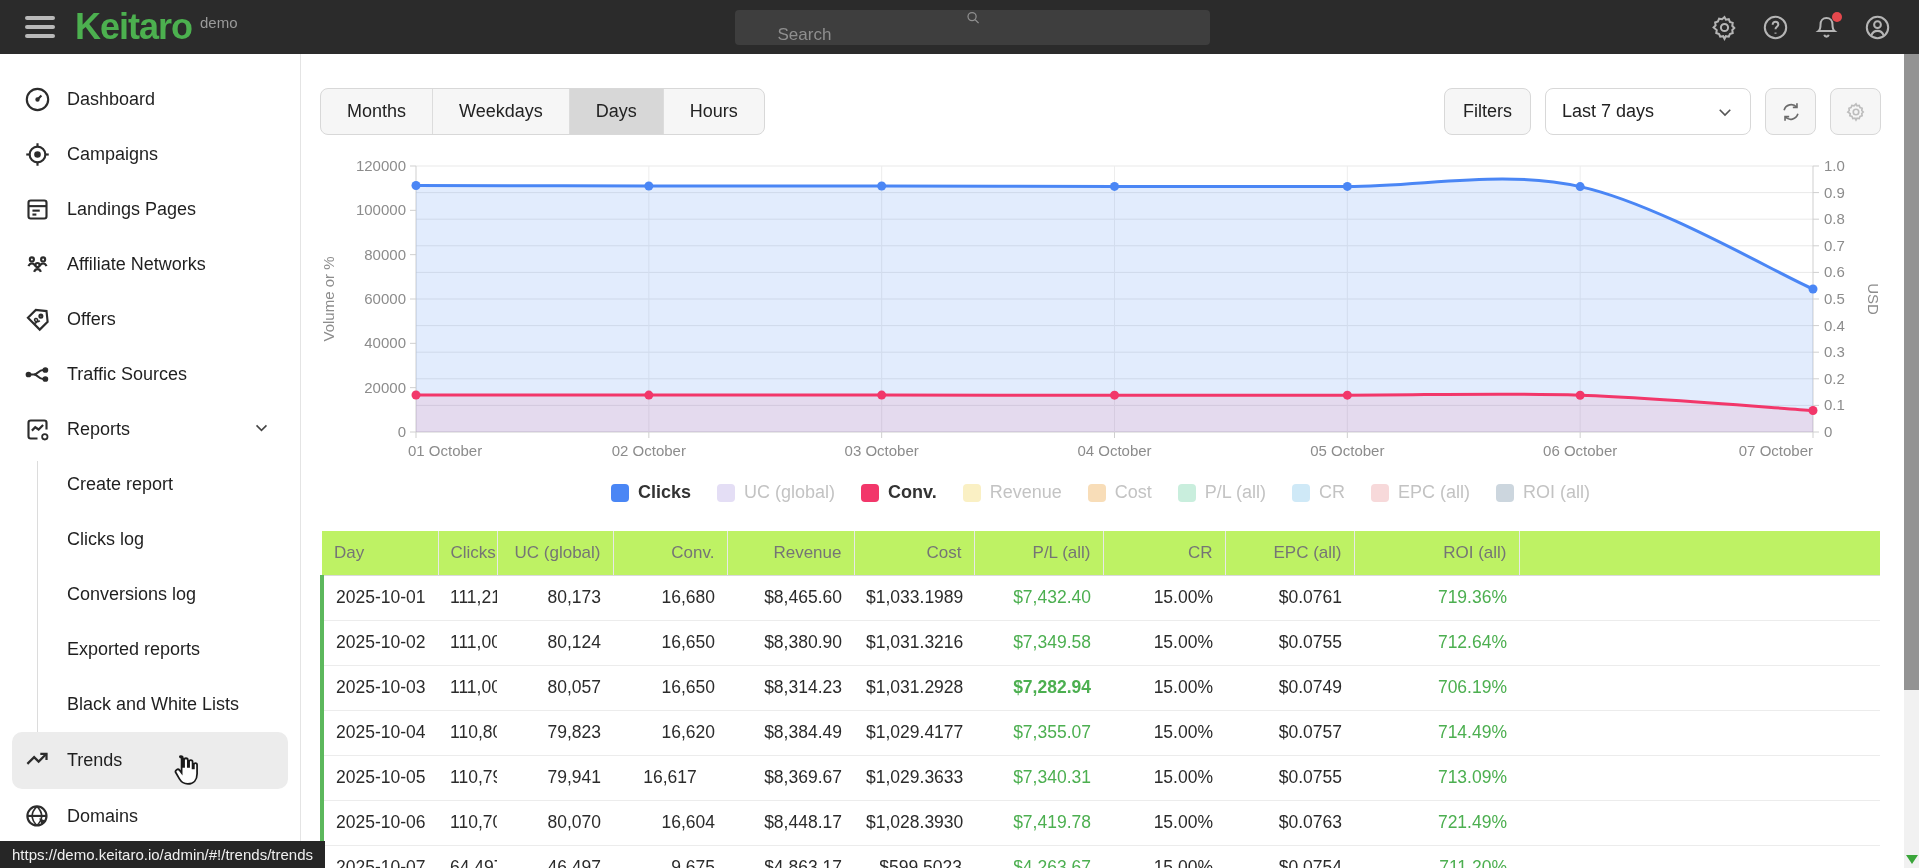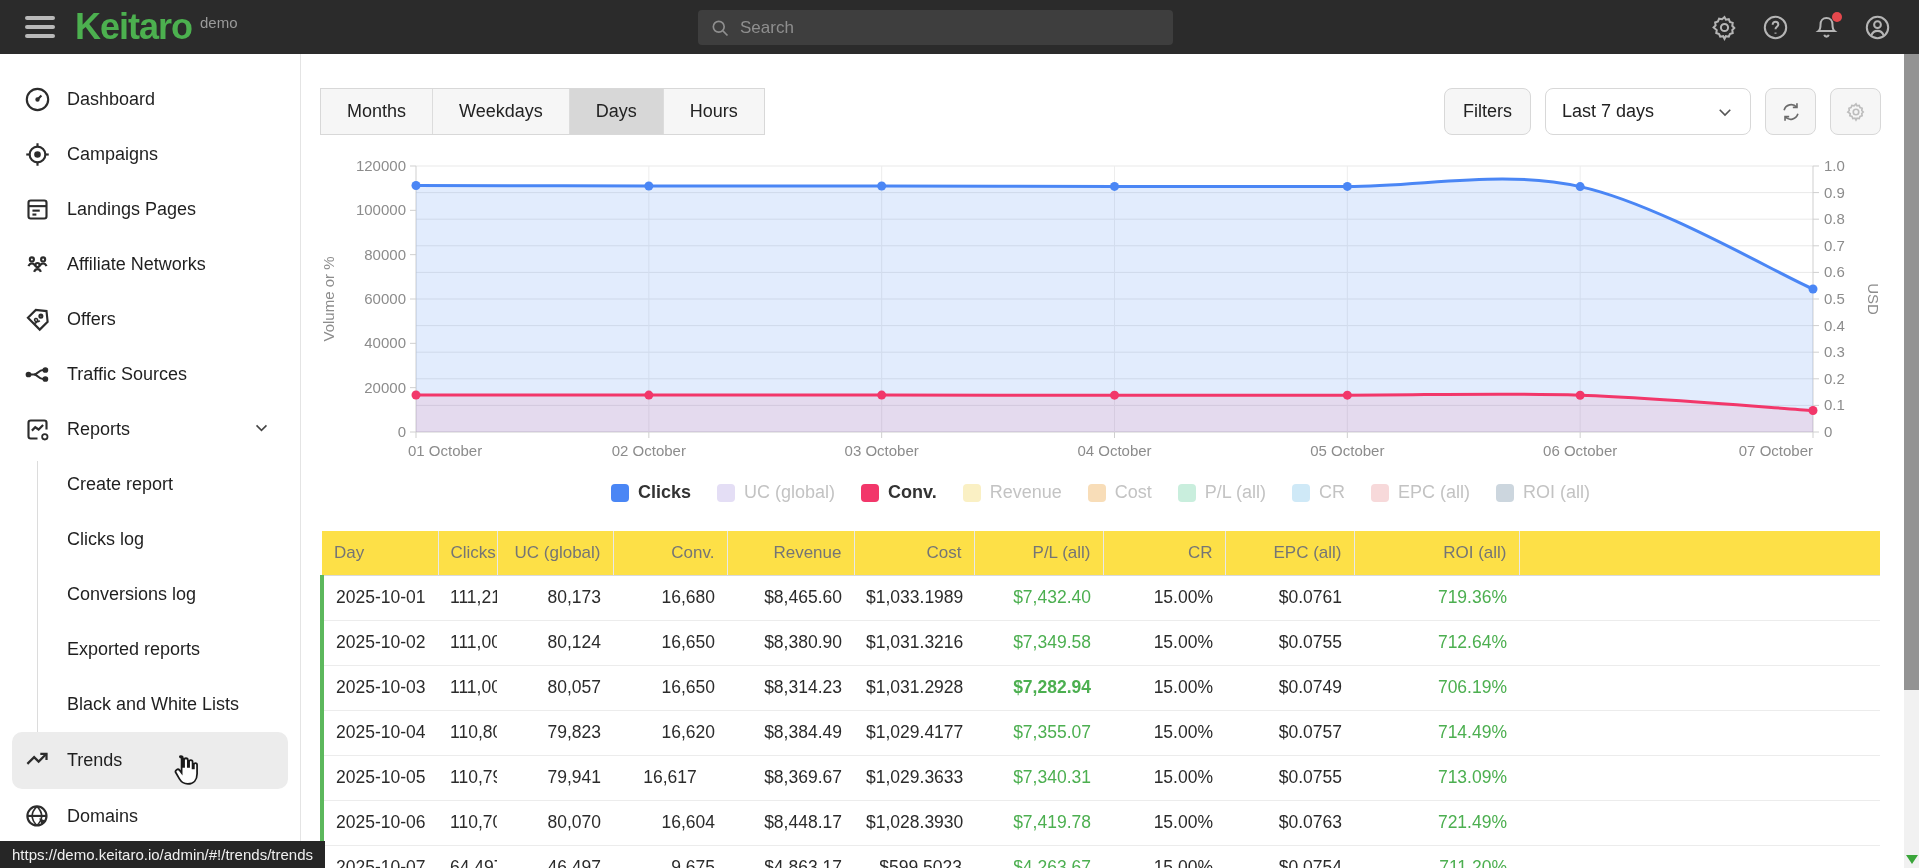--- a/index.html
+++ b/index.html
@@ -7,22 +7,22 @@
     font-family:"Liberation Sans", sans-serif; }
 
   
   .topbar { position:absolute; left:0; top:0; width:1919px; height:54px; background:#2b2b2b;
     display:flex; align-items:center; z-index:30; }
   .hamburger { width:30px; height:22px; margin-left:25px; display:flex; flex-direction:column;
     justify-content:space-between; cursor:pointer; }
   .hamburger span { display:block; height:4px; border-radius:2px; background:#b9b9b9; }
   .brand { margin-left:20px; font-size:36px; font-weight:bold; color:#4cb04f; letter-spacing:-1px; }
   .brand-badge { margin-left:8px; margin-top:-10px; font-size:15px; color:#9a9a9a; }
-  .search-box { position:absolute; left:698px; top:10px; width:475px; height:35px; background:#3e3e3e;
-    border-radius:4px; display:flex; align-items:center; padding:0 12px; }
+  .search-box { position:absolute; left:735px; top:10px; width:475px; height:35px; background:#3e3e3e;
+    border-radius:4px; display:flex; align-items:center; padding:0 12px;flex-direction:column; }
   .search-box input { background:transparent; border:none; outline:none; color:#cfcfcf;
     font-size:17px; margin-left:10px; width:400px; font-family:inherit; }
   .search-box input::placeholder { color:#8f8f8f; }
   .topbar-icons { position:absolute; right:28px; top:0; height:54px; display:flex; align-items:center; gap:24px; }
   .tb-icon { width:27px; height:27px; position:relative; cursor:pointer; }
   .tb-icon svg { width:27px; height:27px; stroke:#b5b5b5; fill:none; stroke-width:1.8; }
   .bell-dot { position:absolute; top:-2px; right:-2px; width:10px; height:10px; border-radius:50%; background:#e5484d; }
 
   
   .sidebar { position:absolute; left:0; top:54px; width:301px; bottom:0; background:#fff;
@@ -39,21 +39,21 @@
     color:#1f1f1f; cursor:pointer; position:relative; }
   .sub-item.active { background:#ececec; border-radius:10px; margin:0 12px; padding-left:12px; height:57px; z-index:2; }
   .sub-item.active .nicon { width:27px; height:27px; margin-right:16px; }
   .sub-item.active .nicon svg { width:27px; height:27px; stroke:#2c2c2c; fill:none; stroke-width:2; }
 
   
   .content { position:absolute; left:301px; top:54px; right:0; bottom:0; background:#fff;
     padding:34px 38px 0 19px; }
 
   .toolbar { display:flex; align-items:center; height:47px; }
-  .tabs { display:flex; border:1px solid #d8d8d8; border-radius:0; overflow:hidden; background:#f6f6f6; height:47px; }
+  .tabs { display:flex; border:1px solid #d8d8d8; border-radius:8px; overflow:hidden; background:#f6f6f6; height:47px; }
   .tab { padding:0 26px; line-height:45px; font-size:18px; color:#222; cursor:pointer; border-right:1px solid #dcdcdc; }
   .tab:last-child { border-right:none; }
   .tab.active { background:#d7d7d7; }
   .toolbar-right { margin-left:auto; display:flex; align-items:center; gap:14px; }
   .btn { height:47px; border:1px solid #d8d8d8; border-radius:8px; background:#f6f6f6; font-size:18px;
     color:#222; padding:0 18px; display:flex; align-items:center; cursor:pointer; font-family:inherit; }
   .select { width:206px; height:47px; border:1px solid #d8d8d8; border-radius:8px; background:#fff;
     display:flex; align-items:center; padding:0 16px; font-size:18px; color:#222; cursor:pointer; justify-content:space-between; }
   .select svg { width:18px; height:18px; stroke:#555; fill:none; stroke-width:2.2; }
   .icon-btn { width:51px; height:47px; border:1px solid #d8d8d8; border-radius:8px; background:#f6f6f6;
@@ -63,21 +63,21 @@
   .icon-btn.chart-settings svg { stroke:#bdbdbd; }
 
   .chart-wrap { margin-top:19px; }
   .legend { margin-top:12px; display:flex; justify-content:center; gap:26px; align-items:center; }
   .legend-item { display:flex; align-items:center; gap:9px; font-size:18px; cursor:pointer; }
   .legend-item .swatch { width:18px; height:18px; border-radius:4px; }
 
   
   .table-wrap { margin-top:28px; }
   table { border-collapse:collapse; width:1560px; table-layout:fixed; }
-  thead th { background:#fde047; color:#757575; font-weight:normal; font-size:17px; height:44px;
+  thead th { background:#bef264; color:#757575; font-weight:normal; font-size:17px; height:44px;
     border-right:1px solid #e8e8e8; border-bottom:1px solid #dadada; padding:0 12px; white-space:nowrap;
     overflow:hidden; cursor:pointer; }
   thead th:last-child { border-right:none; }
   tbody td { font-size:17.5px; color:#2b2b2b; height:45px; border-bottom:1px solid #ececec;
     padding:0 12px; white-space:nowrap; overflow:hidden; }
   tbody tr td:first-child { border-left:4px solid #5cb85c; }
   td.green { color:#4caf50; }
 
   
   .statusbar { position:absolute; left:0; bottom:0; height:27px; background:#262626; color:#f0f0f0;

